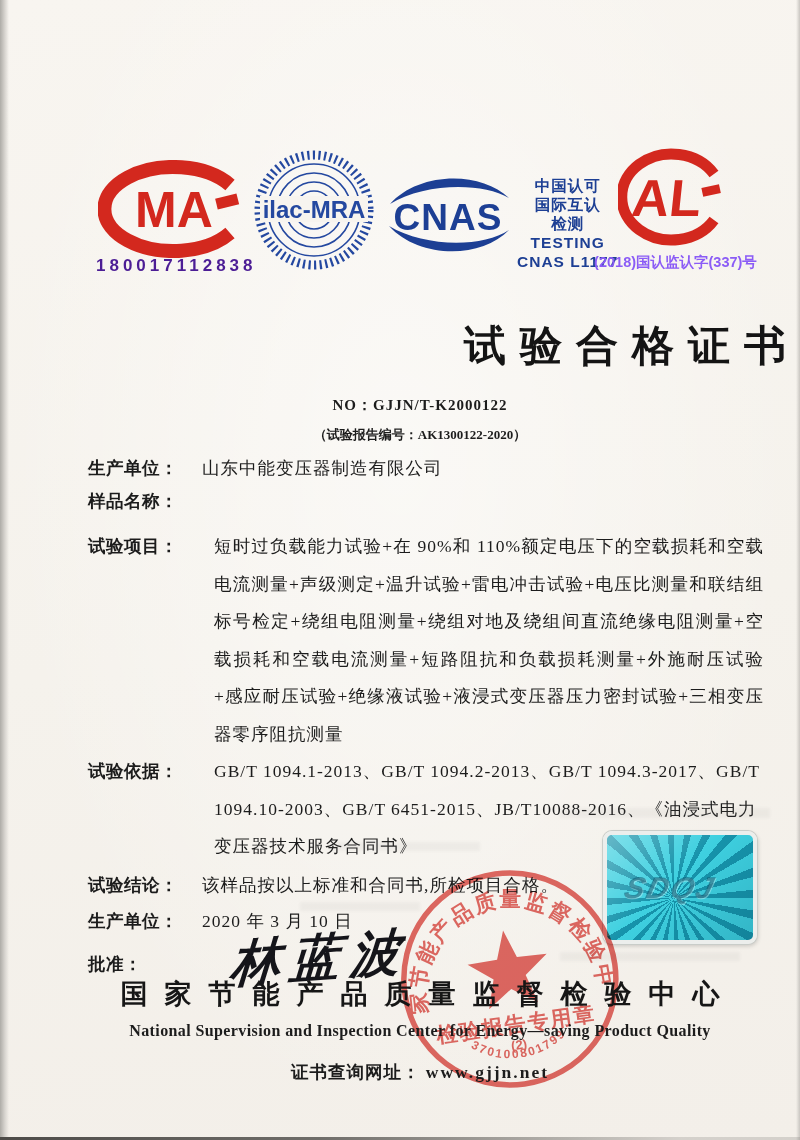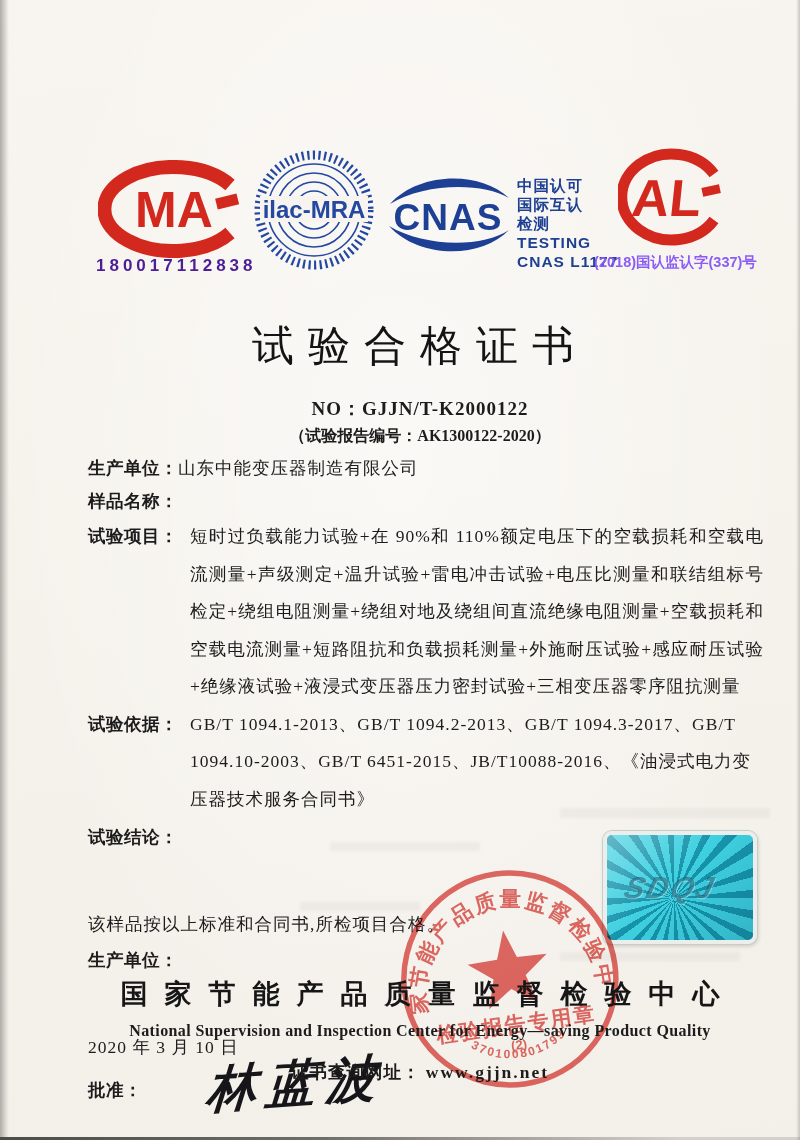--- a/index.html
+++ b/index.html
@@ -20,41 +20,41 @@
   .scan-edge-right { position:absolute; right:0; top:0; width:4px; height:100%;
     background:linear-gradient(270deg, #c9c6c1, rgba(201,198,193,0)); }
 
   
   .logo { position:absolute; }
   #cma-num { position:absolute; left:96px; top:256px; width:156px; text-align:center;
     color:#4c1d95; font-family:"Liberation Sans", sans-serif; font-weight:bold;
     font-size:17px; letter-spacing:4px; }
   #cnas-caption { position:absolute; left:517px; top:176px; color:#1d3f94;
     font-family:"Liberation Sans", sans-serif; font-weight:bold; font-size:15.5px;
-    line-height:19px; letter-spacing:1px; }
+    line-height:19px; letter-spacing:1px;text-align:center; }
   #cal-caption { position:absolute; left:593px; top:253px; width:165px; text-align:center;
     color:#8b5cf6; font-weight:bold; font-size:14.5px; font-family:"Liberation Sans", sans-serif; }
 
   
   .center-zone { position:absolute; left:40px; width:760px; text-align:center; }
-  #doc-title { top:318px; font-size:42px; font-weight:normal; letter-spacing:14px; color:#141414; }
-  #cert-no { top:396px; font-size:19px; font-weight:bold; letter-spacing:1px; }
-  #report-no { top:426px; font-size:16px; font-weight:bold; }
+  #doc-title { top:318px; font-size:42px; font-weight:bold; letter-spacing:14px; color:#141414;text-align:right; }
+  #cert-no { top:396px; font-size:15px; font-weight:bold; letter-spacing:1px; }
+  #report-no { top:426px; font-size:13px; font-weight:bold; }
 
   
   .fields { position:absolute; left:88px; top:452px; width:676px; font-size:17.5px; }
-  .frow { display:flex; align-items:flex-start; }
+  .frow { display:flex; align-items:flex-start;gap:24px; }
   .flabel { flex:0 0 87px; font-weight:600; white-space:nowrap; letter-spacing:.5px; }
   .fvalue { letter-spacing:1px; }
   .r1 { line-height:33px; }
-  .r-items { margin-top:0; }
+  .r-items { margin-top:10px; }
   .r-items .fvalue { width:588px; line-height:37.5px; text-align:justify; margin-left:12px; }
   .r-items .flabel, .r-basis .flabel { line-height:37.5px; }
   .r-basis .fvalue { width:588px; line-height:37.5px; margin-left:12px; }
-  .r-one { line-height:33px; margin-top:3px;flex-direction:column; }
+  .r-one { line-height:33px; margin-top:3px; }
   .r-approve { margin-top:6px; line-height:40px; }
   #signature { display:inline-block; margin-left:30px; font-size:50px; font-weight:bold;
     font-style:italic; letter-spacing:10px; color:#15151a;
     transform:rotate(-4deg) skewX(-8deg); transform-origin:left bottom; }
 
   
   #hologram { position:absolute; left:603px; top:831px; width:154px; height:113px;
     border-radius:9px; border:4px solid #eceeec;
     background:
       repeating-conic-gradient(from 0deg at 46% 60%, #3ed0e0 0deg 9deg, #1693ab 9deg 15deg);

